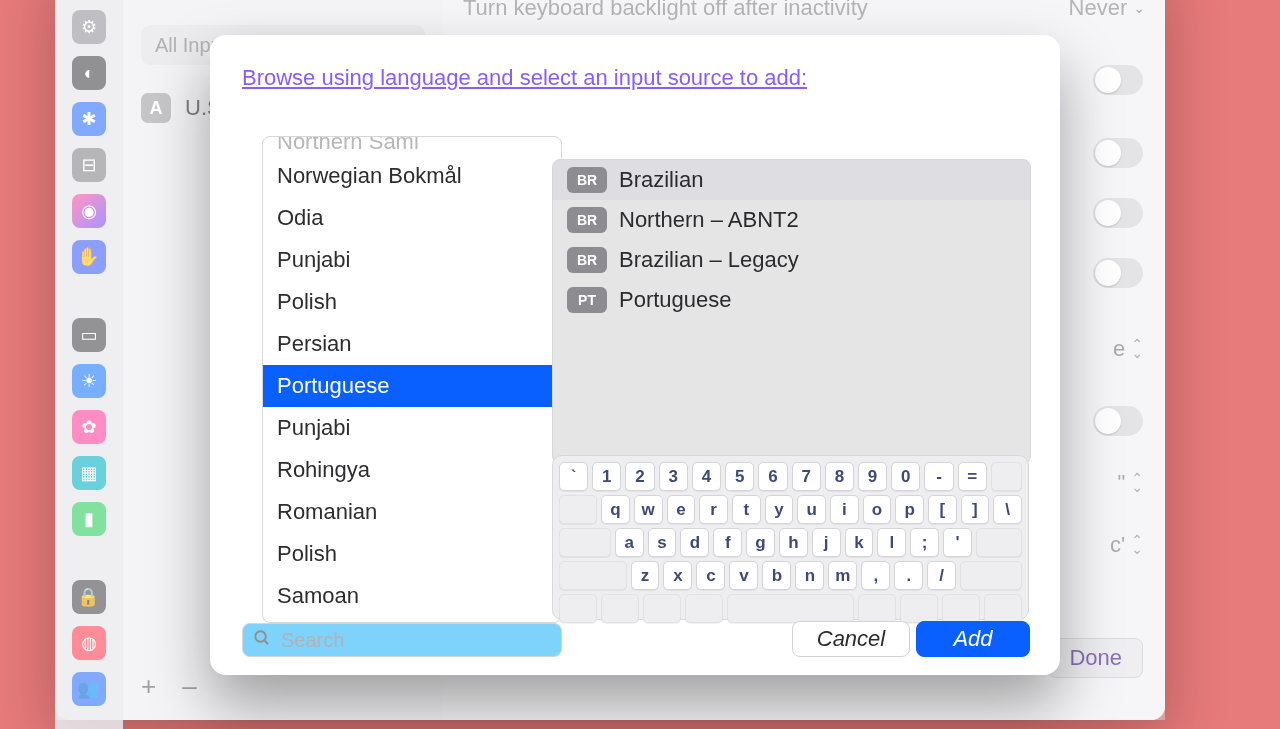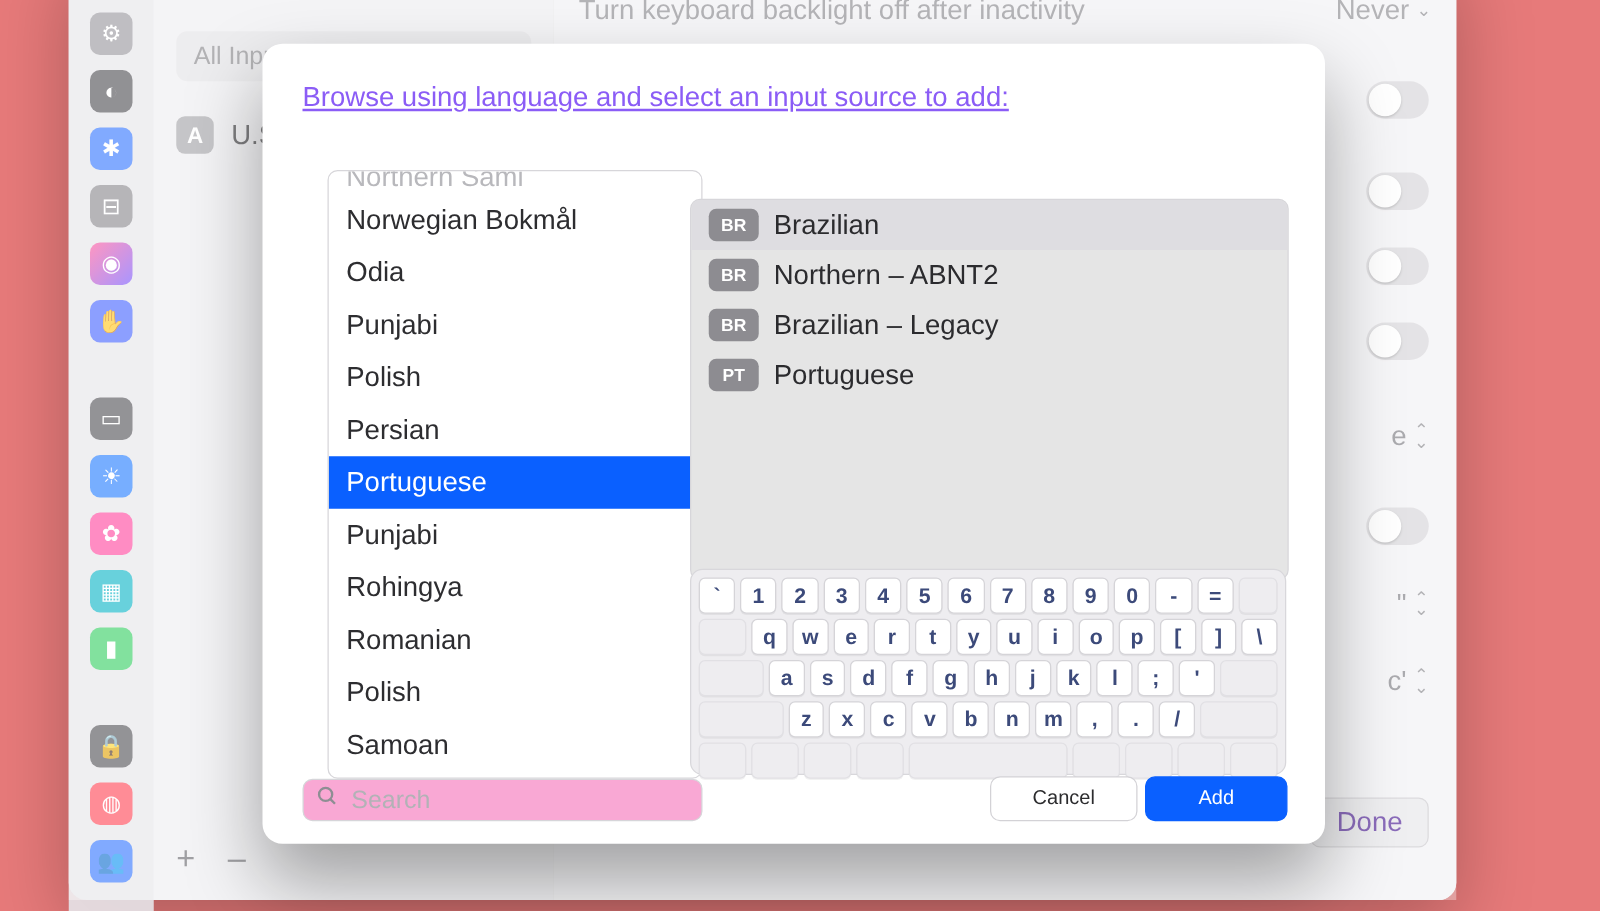--- a/index.html
+++ b/index.html
@@ -60,25 +60,25 @@
     display:flex;align-items:center;justify-content:center;padding:0 4px;}
   
   .kbd-box{position:absolute;left:342px;top:420px;width:477px;height:165px;background:#eeedf0;border:1px solid #d8d7db;
     border-radius:10px;padding:6px;box-sizing:border-box;}
   .kbd-row{display:flex;gap:4px;margin-bottom:4px;}
   .key{height:27px;display:flex;align-items:center;justify-content:center;background:#fff;border:1px solid #d5d4d8;
     border-radius:5px;color:#3c4a7a;font-size:17px;font-weight:600;box-shadow:0 1px 0 rgba(0,0,0,.05);}
   .key.blank{background:#eeedf0;border-color:#e1e0e4;color:transparent;}
   
   .search-wrap{position:absolute;left:32px;bottom:18px;width:298px;height:32px;border:1px solid #d6d5d9;border-radius:8px;
-    display:flex;align-items:center;padding:0 10px;gap:8px;color:#9a9a9e;font-size:20px;background:#f9a8d4;}
+    display:flex;align-items:center;padding:0 10px;gap:8px;color:#9a9a9e;font-size:20px;background:#7dd3fc;}
   .search-wrap input{border:none;outline:none;flex:1;font-size:20px;color:#333;background:transparent;}
   .search-wrap input::placeholder{color:#b2b2b6;}
-  .btn{position:absolute;bottom:18px;height:34px;border-radius:8px;font-size:16px;display:flex;align-items:center;
-    justify-content:center;cursor:default;}
+  .btn{position:absolute;bottom:18px;height:34px;border-radius:8px;font-size:22px;display:flex;align-items:center;
+    justify-content:center;cursor:default;font-style:italic;}
   .btn-cancel{right:150px;width:116px;background:#fff;border:1px solid #d3d2d6;color:#2c2c2e;}
   .btn-add{right:30px;width:112px;background:#0a60ff;color:#fff;border:1px solid #0a60ff;}
 </style>
 </head>
 <body>
 
 <div class="bg-window">
   <div class="bg-sidebar">
     <div class="sb-ico" style="background:#9d9ca1">⚙</div>
     <div class="sb-ico" style="background:#57565b">◐</div>

